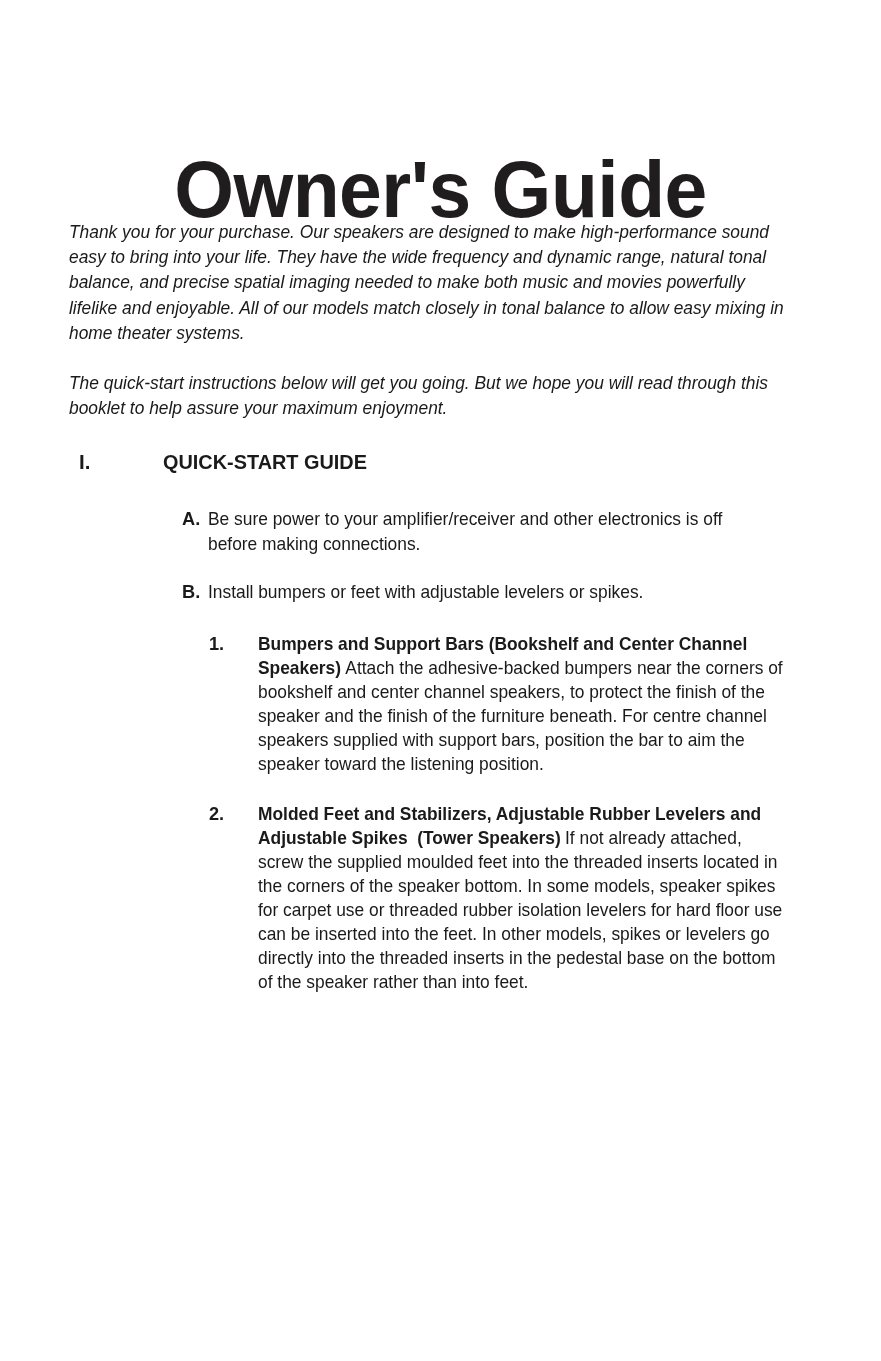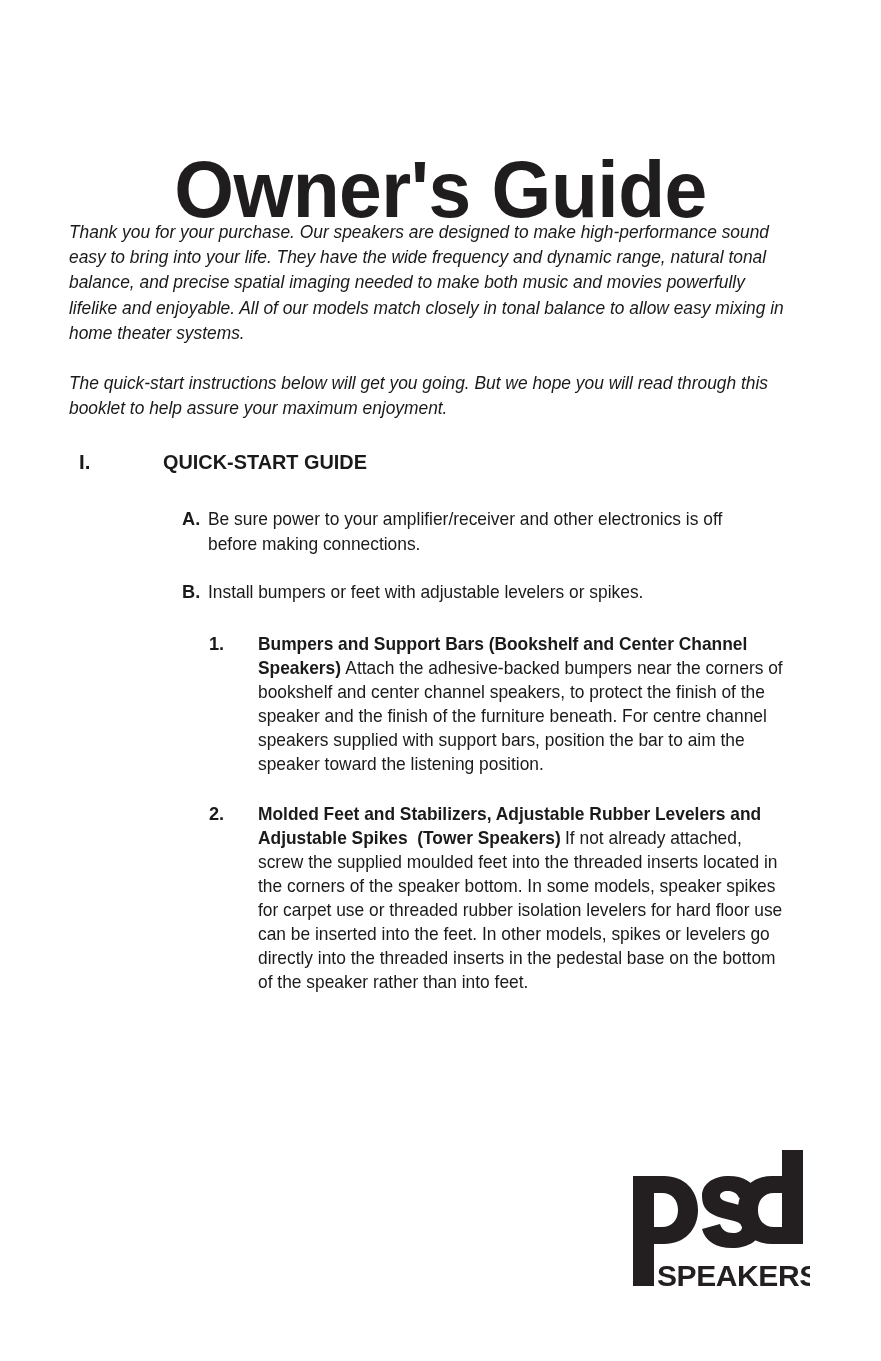--- a/index.html
+++ b/index.html
@@ -191,36 +191,14 @@
     </div>
     <div class="number-item">
       <span class="marker">2.</span>
       <span class="nbody">
         <span class="nhead">Molded Feet and Stabilizers, Adjustable Rubber Levelers and Adjustable Spikes  (Tower Speakers)</span>
         <span class="ntext">If not already attached, screw the supplied moulded feet into the threaded inserts located in the corners of the speaker bottom. In some models, speaker spikes for carpet use or threaded rubber isolation levelers for hard floor use can be inserted into the feet. In other models, spikes or levelers go directly into the threaded inserts in the pedestal base on the bottom of the speaker rather than into feet.</span>
       </span>
     </div>
   </div>
 
-  <div class="logo">
-    <svg width="180" height="145" viewBox="0 0 180 145" xmlns="http://www.w3.org/2000/svg">
-      <g fill="#231f20">
-
-        <rect x="3" y="28" width="21" height="110"></rect>
-        <path d="M24 28 h10 c20 0 34 14 34 34 0 20 -14 34 -34 34 h-10 z
-                 M24 45 v34 h8 c10 0 16 -7 16 -17 0 -10 -6 -17 -16 -17 z"></path>
-
-        <path d="M72 48 c0 -12 11 -20 27 -20 14 0 25 6 28 17 l-18 5
-                 c-2 -5 -6 -7 -11 -7 -5 0 -8 2 -8 5 0 3 3 5 12 7
-                 l7 2 c15 4 22 11 22 22 0 13 -12 21 -29 21
-                 -16 0 -27 -7 -30 -19 l18 -5 c2 6 6 9 13 9
-                 5 0 9 -2 9 -6 0 -3 -3 -5 -12 -7 l-8 -2 c-14 -4 -20 -10 -20 -22 z"></path>
-
-        <rect x="152" y="2" width="21" height="94"></rect>
-        <path d="M152 28 h-10 c-20 0 -34 14 -34 34 0 20 14 34 34 34 h10 z
-                 M152 45 v34 h-8 c-10 0 -16 -7 -16 -17 0 -10 6 -17 16 -17 z"></path>
-      </g>
-
-      <text x="27" y="138" font-family="Liberation Sans, sans-serif" font-size="30" font-weight="700" letter-spacing="-0.4" fill="#231f20">SPEAKERS</text>
-    </svg>
-  </div>
 
 </div>
 
 </body></html>

